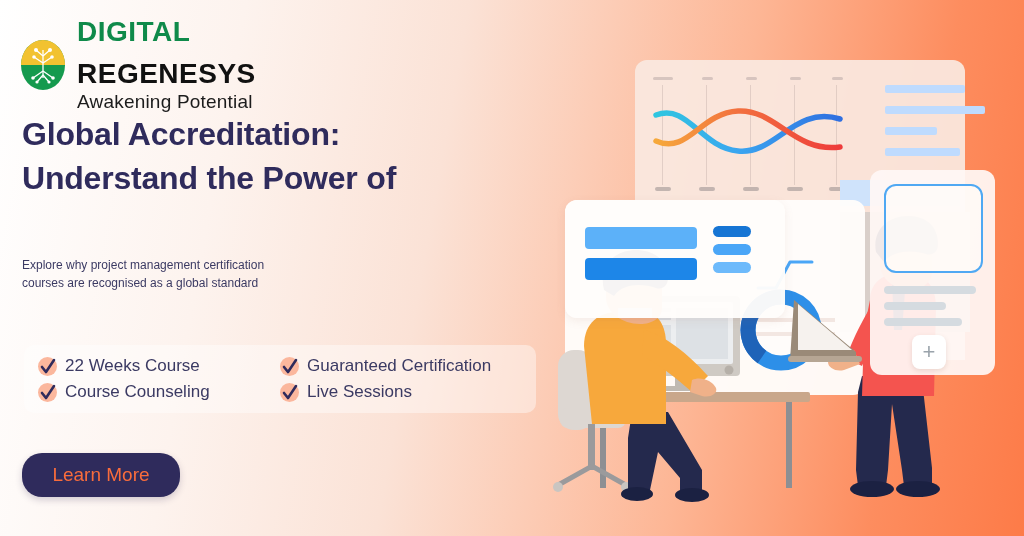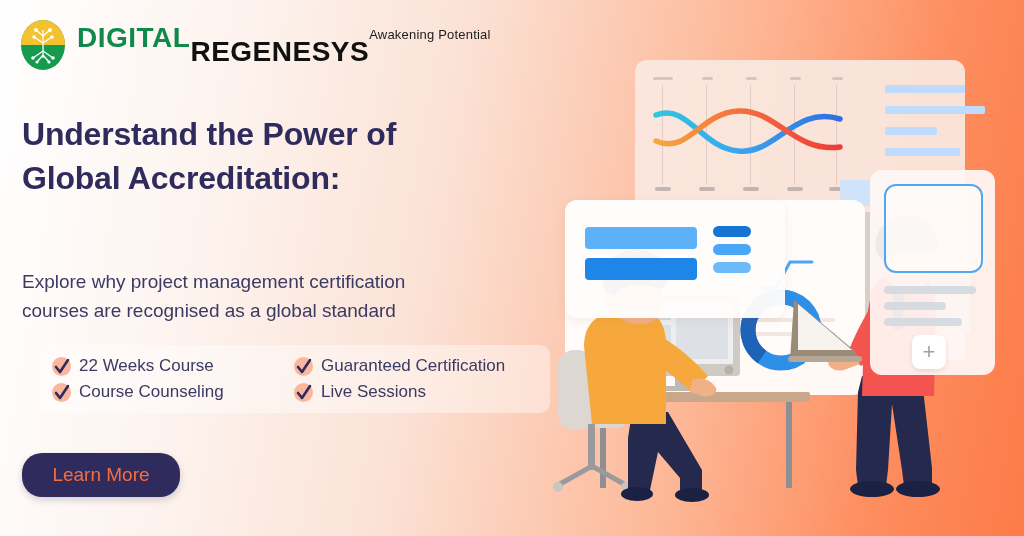--- a/index.html
+++ b/index.html
@@ -71,34 +71,34 @@
   .bs3{top:62px;background:#6dbafb;}
 
   
   .desk-bg{position:absolute;left:25px;top:200px;width:300px;height:195px;background:rgba(255,253,251,.96);border-radius:12px;}
 
   .svg-scene{position:absolute;left:0;top:0;width:484px;height:536px;overflow:visible;}
 
   
   .logo-wrap{position:absolute;left:18px;top:18px;display:flex;align-items:center;gap:9px;}
   .logo-mark{width:50px;height:54px;flex:none;}
-  .logo-text{display:flex;flex-direction:row;line-height:1;}
+  .logo-text{display:flex;flex-direction:column;line-height:1;}
   .logo-l1{font-size:28px;font-weight:bold;letter-spacing:.5px;color:#0f8a4a;}
   .logo-l2{font-size:28px;font-weight:bold;letter-spacing:.5px;color:#111111;margin-top:14px;}
-  .logo-l3{font-size:13px;color:#1c1c1c;margin-top:4px;letter-spacing:.2px;}
+  .logo-l3{font-size:19px;color:#1c1c1c;margin-top:4px;letter-spacing:.2px;}
 
   .headline{position:absolute;left:22px;top:112px;width:560px;
     font-size:32px;font-weight:bold;line-height:1.38;color:#2f2b5c;letter-spacing:-.2px;}
   .headline .hl-accent{color:#f96c3c;}
 
-  .subhead{position:absolute;left:22px;top:268px;width:500px;
-    font-size:19px;line-height:1.5;color:#3b3a63;}
+  .subhead{position:absolute;left:22px;top:256px;width:500px;
+    font-size:12px;line-height:1.5;color:#3b3a63;}
 
   .features{
-    position:absolute;left:38px;top:345px;width:512px;height:68px;
+    position:absolute;left:24px;top:345px;width:512px;height:68px;
     background:rgba(255,255,255,.42);border-radius:10px;
     display:grid;grid-template-columns:1fr 1fr;align-content:center;
     padding:6px 14px;box-sizing:border-box;row-gap:6px;
   }
   .feat{display:flex;align-items:center;gap:8px;font-size:17px;color:#3b3a63;}
   .chk{position:relative;width:19px;height:19px;flex:none;}
   .chk .dot{position:absolute;inset:0;border-radius:50%;background:#fbb79d;}
   .chk svg{position:absolute;left:1px;top:0px;}
 
   .cta{
@@ -273,22 +273,22 @@
       </g>
     </svg>
     <div class="logo-text">
       <span class="logo-l1">DIGITAL</span>
       <span class="logo-l2">REGENESYS</span>
       <span class="logo-l3">Awakening Potential</span>
     </div>
   </div>
 
   <div class="headline">
+    <div>Global Accreditation:</div>
     <div>Understand the Power of</div>
-    <div>Global Accreditation:</div>
   </div>
 
   <div class="subhead">
     <div>Explore why project management certification</div>
     <div>courses are recognised as a global standard</div>
   </div>
 
   <div class="features">
     <div class="feat">
       <span class="chk">

